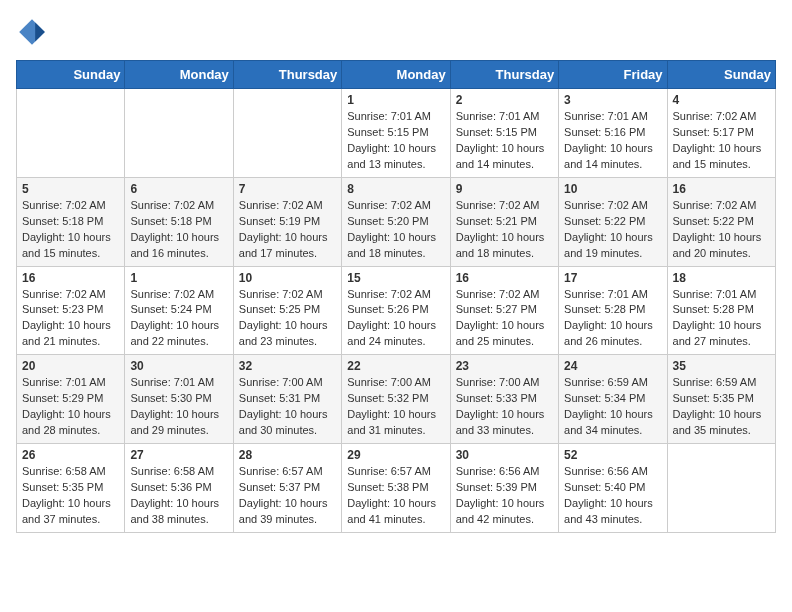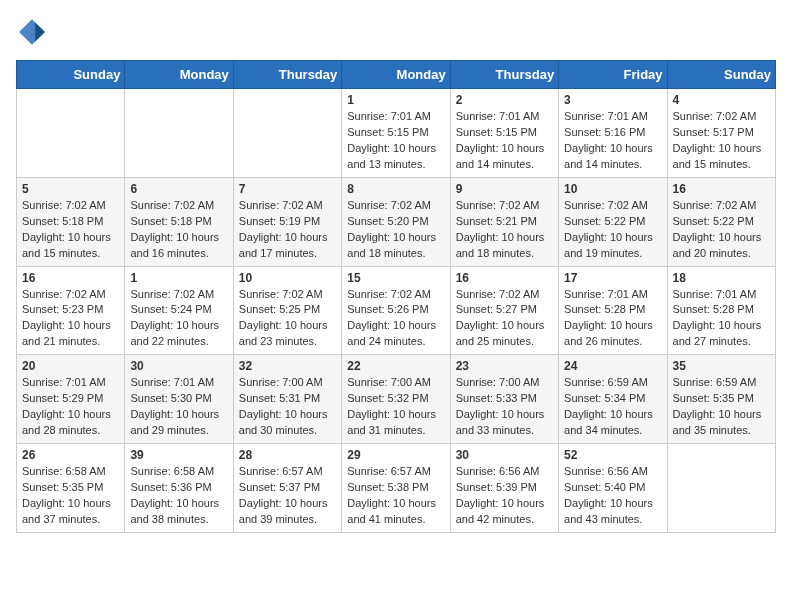--- a/index.html
+++ b/index.html
@@ -314,21 +314,21 @@
       </tr>
       <tr>
         <td>
           <div class="day-number">26</div>
           <div class="day-info" style="white-space: pre-line;">Sunrise: 6:58 AM
 Sunset: 5:35 PM
 Daylight: 10 hours
 and 37 minutes.</div>
         </td>
         <td>
-          <div class="day-number">39</div>
+          <div class="day-number">27</div>
           <div class="day-info" style="white-space: pre-line;">Sunrise: 6:58 AM
 Sunset: 5:36 PM
 Daylight: 10 hours
 and 38 minutes.</div>
         </td>
         <td>
           <div class="day-number">28</div>
           <div class="day-info" style="white-space: pre-line;">Sunrise: 6:57 AM
 Sunset: 5:37 PM
 Daylight: 10 hours

